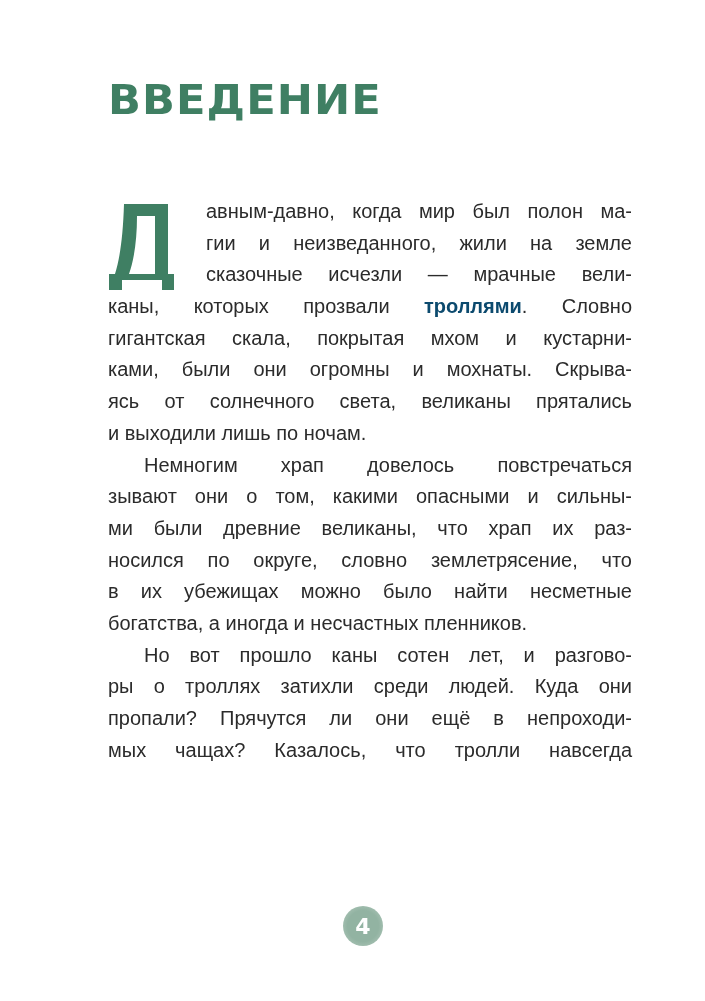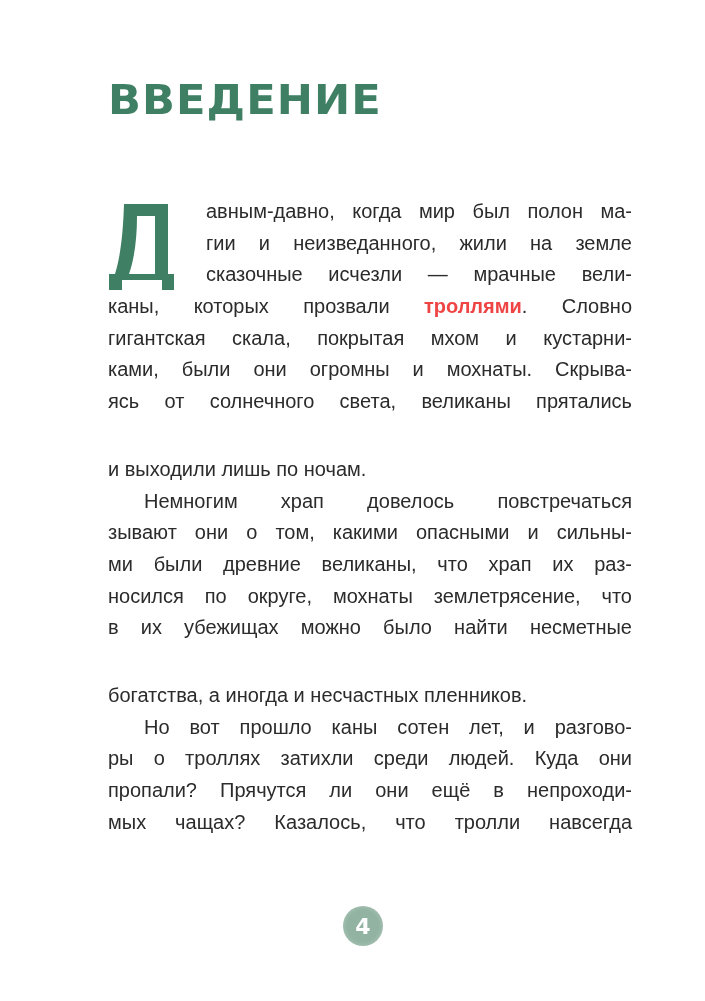--- a/index.html
+++ b/index.html
@@ -29,29 +29,29 @@
     width: 524px;
     font-size: 20px;
     line-height: 31.7px;
   }
   .line {
     white-space: nowrap;
     text-align: justify;
     text-align-last: justify;
     height: 31.7px;
   }
-  .line.last { text-align-last: left; margin-top: 36px; }
+  .line.last { text-align-last: left; }
   .line.indent { padding-left: 36px; }
   .line.cap { padding-left: 98px; }
   .dropcap {
     position: absolute;
     left: 106px; top: 200px;
     width: 70px; height: 92px;
   }
-  b { font-weight: bold; color: #ef4444; }
+  b { font-weight: bold; color: #0c4a6e; }
   .page-num {
     position: absolute;
     left: 343px; top: 906px;
     width: 40px; height: 40px;
     border-radius: 50%;
     background: radial-gradient(circle, #92b3a2 55%, #a8c2b4 80%, rgba(168,194,180,0.5) 100%);
     display: flex; align-items: center; justify-content: center;
     color: #ffffff;
     font-family: "DejaVu Sans", sans-serif;
     font-weight: bold;
@@ -75,21 +75,21 @@
     <div class="line"><span>каны, которых прозвали </span><b>троллями</b><span>. Словно</span></div>
     <div class="line">гигантская скала, покрытая мхом и кустарни-</div>
     <div class="line">ками, были они огромны и мохнаты. Скрыва-</div>
     <div class="line">ясь от солнечного света, великаны прятались</div>
     <div class="line last">и выходили лишь по ночам.</div>
   </div>
   <div>
     <div class="line indent">Немногим храп довелось повстречаться</div>
     <div class="line">зывают они о том, какими опасными и сильны-</div>
     <div class="line">ми были древние великаны, что храп их раз-</div>
-    <div class="line">носился по округе, мохнаты землетрясение, что</div>
+    <div class="line">носился по округе, словно землетрясение, что</div>
     <div class="line">в их убежищах можно было найти несметные</div>
     <div class="line last">богатства, а иногда и несчастных пленников.</div>
   </div>
   <div>
     <div class="line indent">Но вот прошло каны сотен лет, и разгово-</div>
     <div class="line">ры о троллях затихли среди людей. Куда они</div>
     <div class="line">пропали? Прячутся ли они ещё в непроходи-</div>
     <div class="line">мых чащах? Казалось, что тролли навсегда</div>
   </div>
 </div>

